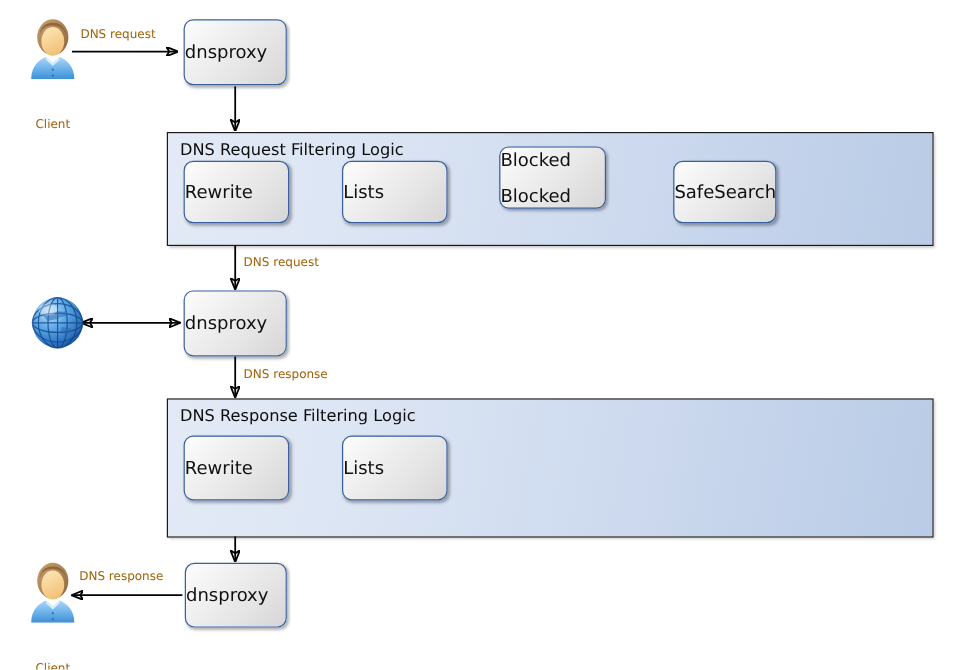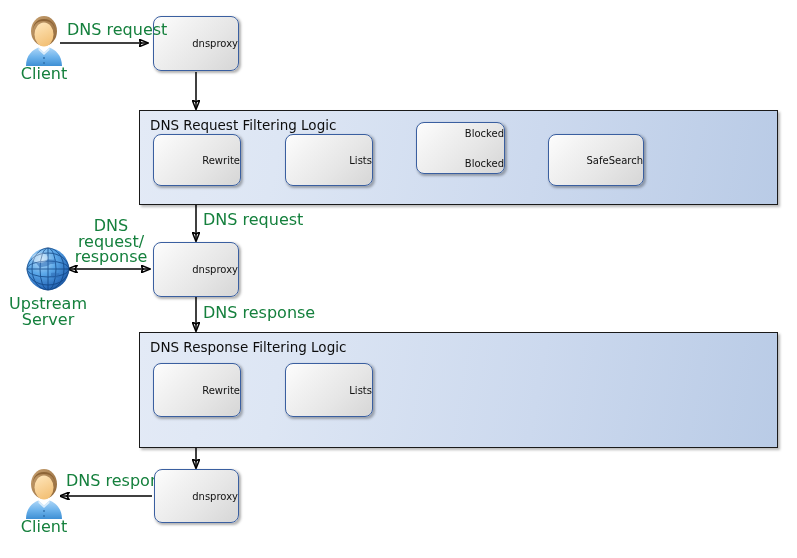--- a/index.html
+++ b/index.html
@@ -10,45 +10,45 @@
 
   
   .abs{position:absolute;box-sizing:border-box;}
 
   
   .pbox{
     border:1.5px solid #3a5fa0;
     border-radius:8px;
     background:linear-gradient(135deg,#fdfdfd 0%,#f2f2f2 28%,#e6e6e6 62%,#d6d6d6 100%);
     box-shadow:1.5px 1.5px 2.5px rgba(0,0,0,0.30);
-    display:flex;align-items:center;justify-content:flex-end;
+    display:flex;align-items:center;justify-content:flex-start;
     text-align:center;
     color:#101010;
-    font-size:10px;
+    font-size:15px;
     line-height:15px;
   }
   .pbox span{display:block;}
 
   
   .group{
     border:1.4px solid #1a1a1a;
     background:linear-gradient(100deg,#e3eaf6 0%,#dde6f4 22%,#ccd9ee 62%,#b9cbe6 100%);
     box-shadow:1.5px 1.5px 2.5px rgba(0,0,0,0.28);
   }
   .group-title{
     position:absolute;left:10px;top:6px;
     font-size:13.5px;color:#0d0d0d;white-space:nowrap;
   }
 
   
   .lbl{
-    position:absolute;font-size:16px;color:#15803d;line-height:15.5px;
+    position:absolute;font-size:10px;color:#a16207;line-height:15.5px;
     white-space:pre;
   }
-  .lbl.center{text-align:center;}
+  .lbl.center{text-align:center;margin-top:31px;}
 
   
   svg.arrows{position:absolute;left:0;top:0;width:797px;height:558px;overflow:visible;}
   svg.arrows line,svg.arrows path{stroke:#000;stroke-width:1.5;fill:none;}
 
   
   .icon-wrap{position:absolute;}
 </style>
 </head>
 <body>
@@ -129,21 +129,21 @@
   </div>
   <div class="abs pbox" style="left:285px;top:134px;width:88px;height:52px;">
     <span>Lists</span>
   </div>
   <div class="abs pbox" style="left:416px;top:122px;width:89px;height:52px;">
     <span>
       <span>Blocked</span><br>
       <span>Blocked</span>
     </span>
   </div>
-  <div class="abs pbox" style="left:548px;top:134px;width:96px;height:52px;">
+  <div class="abs pbox" style="left:561px;top:134px;width:86px;height:52px;">
     <span>SafeSearch</span>
   </div>
 
   <div class="lbl" style="left:203px;top:212px;">DNS request</div>
 
   <div class="icon-wrap" style="left:22px;top:243px;width:52px;height:52px;">
     <svg width="52" height="52" viewBox="0 0 52 52">
       <defs>
         <radialGradient id="globeG" cx="0.34" cy="0.28" r="0.82">
           <stop offset="0" stop-color="#bfe0fa"></stop>
@@ -159,23 +159,21 @@
         <ellipse cx="26" cy="26" rx="8" ry="21"></ellipse>
         <ellipse cx="26" cy="26" rx="16" ry="21"></ellipse>
         <line x1="5" y1="26" x2="47" y2="26"></line>
         <line x1="26" y1="5" x2="26" y2="47"></line>
       </g>
       <path d="M14 20 C18 17 22 19 24 17 C27 15 31 18 33 16 L35 19 C32 22 29 20 27 22 C25 24 20 23 18 25 Z" fill="#2b6ab2" opacity="0.55"></path>
       <path d="M29 30 C32 29 35 31 37 30 L38 34 C35 36 31 35 29 34 Z" fill="#2b6ab2" opacity="0.55"></path>
       <ellipse cx="18" cy="15" rx="8" ry="5" fill="#ffffff" opacity="0.30"></ellipse>
     </svg>
   </div>
-  <div class="lbl center" style="left:6px;top:296px;width:84px;"><span>Upstream</span><br><span>Server</span></div>
-
-  <div class="lbl center" style="left:73px;top:218px;width:76px;"><span>DNS</span><br><span>request/</span><br><span>response</span></div>
+
 
   <div class="abs pbox" style="left:153px;top:242px;width:86px;height:55px;">
     <span>dnsproxy</span>
   </div>
 
   <div class="lbl" style="left:203px;top:305px;">DNS response</div>
 
   <div class="abs group" style="left:139px;top:332px;width:639px;height:116px;">
     <div class="group-title">DNS Response Filtering Logic</div>
   </div>

